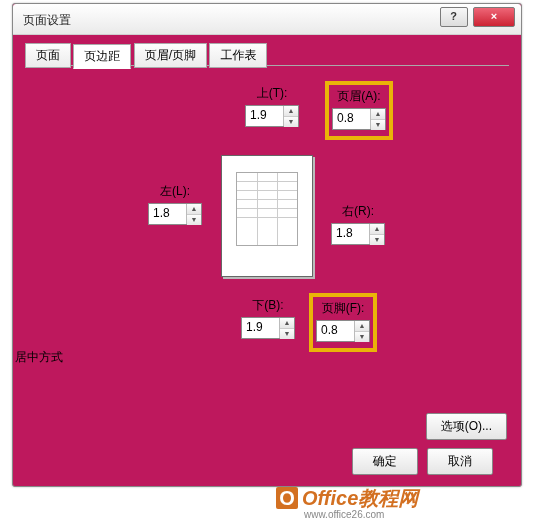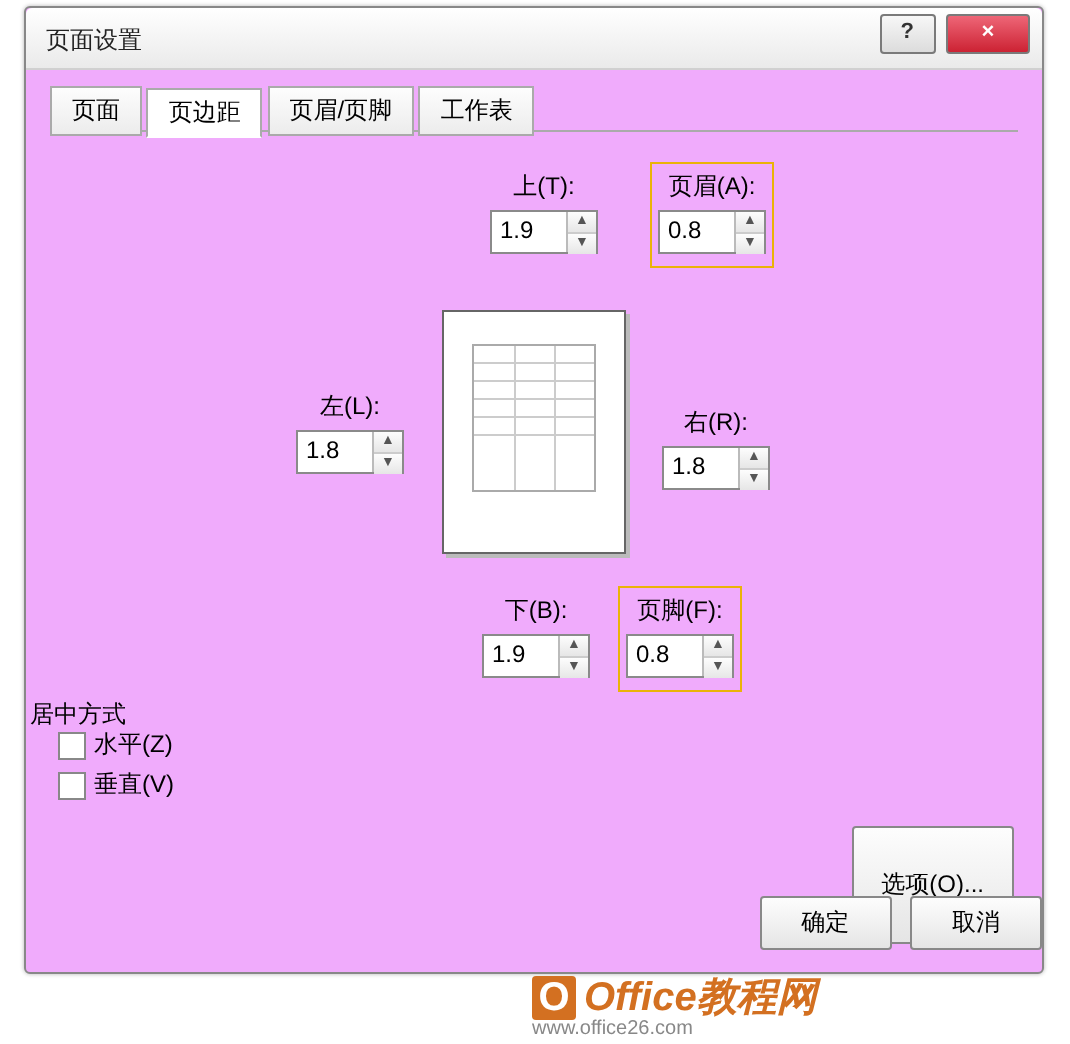--- a/index.html
+++ b/index.html
@@ -1,46 +1,46 @@
 <!DOCTYPE html>
 <html><head>
 <meta charset="utf-8">
 <style>
 body{margin:0;font-family:"Microsoft YaHei","SimSun",Arial,sans-serif;font-size:12px;background:#fff;width:535px;height:522px;position:relative}
-.dialog{position:absolute;left:12px;top:3px;width:508px;height:482px;border:1px solid #888;background:#f0abfc;border-radius:3px;box-shadow:0 0 2px rgba(0,0,0,0.3)}
+.dialog{position:absolute;left:12px;top:3px;width:508px;height:482px;border:1px solid #888;background:#be185d;border-radius:3px;box-shadow:0 0 2px rgba(0,0,0,0.3)}
 .titlebar{height:30px;background:linear-gradient(#fff,#eaeaea);border-bottom:1px solid #d0d0d0;position:relative;border-radius:3px 3px 0 0}
 .title{position:absolute;left:10px;top:8px;font-size:12px;color:#222}
 .winbtns{position:absolute;right:6px;top:3px}
 .wbtn{display:inline-block;width:26px;height:18px;border:1px solid #7a7a7a;border-radius:2px;text-align:center;line-height:16px;font-size:11px;vertical-align:top;margin-left:2px}
 .help{background:linear-gradient(#f7f7f7,#dcdcdc);color:#333;font-weight:bold}
 .close{background:linear-gradient(#e67,#c23);color:#fff;width:40px;font-weight:bold}
 .body{padding:8px 12px 12px 12px;position:relative;height:430px}
 .tabs{position:relative;height:22px;border-bottom:1px solid #aaa;margin-bottom:19px}
 .tab{display:inline-block;border:1px solid #aaa;border-bottom:1px solid #aaa;padding:3px 10px;margin-right:-1px;background:linear-gradient(#fdfdfd,#ececec);font-size:12px;position:relative;top:0}
 .tab.active{background:#fff;border-bottom:1px solid #fff;top:1px}
 .fieldblk{position:absolute;text-align:center}
 .fieldlbl{display:block;margin-bottom:3px}
 .spinner{width:52px;height:20px;border:1px solid #8a8a8a;display:inline-block;position:relative;background:#fff}
 .spinner .val{position:absolute;left:4px;top:2px;font-size:12px}
 .spinner .arrows{position:absolute;right:0;top:0;width:14px;height:20px;border-left:1px solid #bbb}
 .spinner .aup,.spinner .adn{height:10px;font-size:7px;line-height:9px;text-align:center;color:#555;background:linear-gradient(#fdfdfd,#e6e6e6)}
 .spinner .aup{border-bottom:1px solid #ccc}
 .preview{position:absolute;left:208px;top:120px;width:90px;height:120px;border:1px solid #666;box-shadow:2px 2px 0 #bbb;background:#fff}
 .previnner{position:absolute;left:14px;top:16px;right:14px;bottom:30px;border:1px solid #aaa}
-.redbox{border:1px solid #eab308;padding:3px}
+.redbox{border:4px solid #eab308;padding:3px}
 .sectionlbl{position:absolute}
 .chkrow{margin:3px 0 3px 14px}
 .chk{display:inline-block;width:12px;height:12px;border:1px solid #888;background:#fff;vertical-align:middle;margin-right:4px}
-.btn{display:inline-block;border:1px solid #888;background:linear-gradient(#fdfdfd,#e5e5e5);padding:20px 14px;border-radius:2px;font-size:12px}
-.footer{position:absolute;right:0;bottom:10px}
+.btn{display:inline-block;border:1px solid #888;background:linear-gradient(#fdfdfd,#e5e5e5);padding:4px 14px;border-radius:2px;font-size:12px}
+.footer{position:absolute;right:28px;bottom:10px}
 .footer .btn{margin-left:6px;padding:4px 20px}
 .optbtn{position:absolute;right:14px;top:378px}
-.watermark{position:absolute;left:266px;top:485px;font-size:20px;font-weight:bold;font-style:italic;color:#d37021}
+.watermark{position:absolute;left:276px;top:485px;font-size:20px;font-weight:bold;font-style:italic;color:#d37021}
 .watermark .wicon{display:inline-block;width:22px;height:22px;background:#d37021;color:#fff;text-align:center;line-height:22px;font-style:normal;margin-right:4px;border-radius:2px}
-.watermark .sub{display:block;font-size:10px;color:#888;font-weight:normal;font-style:normal;margin-top:-3px}
+.watermark .sub{display:block;font-size:10px;color:#888;font-weight:normal;font-style:normal;margin-left:28px;margin-top:-3px}
 </style>
 </head>
 <body>
 
 <div class="dialog">
   <div class="titlebar">
     <span class="title">页面设置</span>
     <div class="winbtns">
       <span class="wbtn help">?</span>
       <span class="wbtn close">×</span>
@@ -82,21 +82,21 @@
         <div style="border-bottom:1px solid #ccc;height:8px"></div>
         <div style="border-bottom:1px solid #ccc;height:8px"></div>
         <div style="border-bottom:1px solid #ccc;height:8px"></div>
         <div style="border-bottom:1px solid #ccc;height:8px"></div>
         <div style="border-bottom:1px solid #ccc;height:8px"></div>
         <div style="position:absolute;left:33%;top:0;bottom:0;border-left:1px solid #ccc"></div>
         <div style="position:absolute;left:66%;top:0;bottom:0;border-left:1px solid #ccc"></div>
       </div>
     </div>
 
-    <div class="fieldblk" style="left:135px;top:160px">
+    <div class="fieldblk" style="left:135px;top:148px">
       <span class="fieldlbl">左(L):</span>
       <span class="spinner">
         <span class="val">1.8</span>
         <span class="arrows">
             <div class="aup">▲</div>
             <div class="adn">▼</div>
           </span>
       </span>
     </div>
 
@@ -127,28 +127,20 @@
       <span class="spinner">
         <span class="val">0.8</span>
         <span class="arrows">
             <div class="aup">▲</div>
             <div class="adn">▼</div>
           </span>
       </span>
     </div>
 
     <div class="sectionlbl" style="left:2px;top:314px">居中方式</div>
-    <div style="position:absolute;left:2px;top:326px">
-      <div class="chkrow">
-        <span class="chk"></span><span>水平(Z)</span>
-      </div>
-      <div class="chkrow">
-        <span class="chk"></span><span>垂直(V)</span>
-      </div>
-    </div>
 
     <span class="btn optbtn">选项(O)...</span>
 
     <div class="footer">
       <span class="btn">确定</span>
       <span class="btn">取消</span>
     </div>
 
   </div>
 </div>

